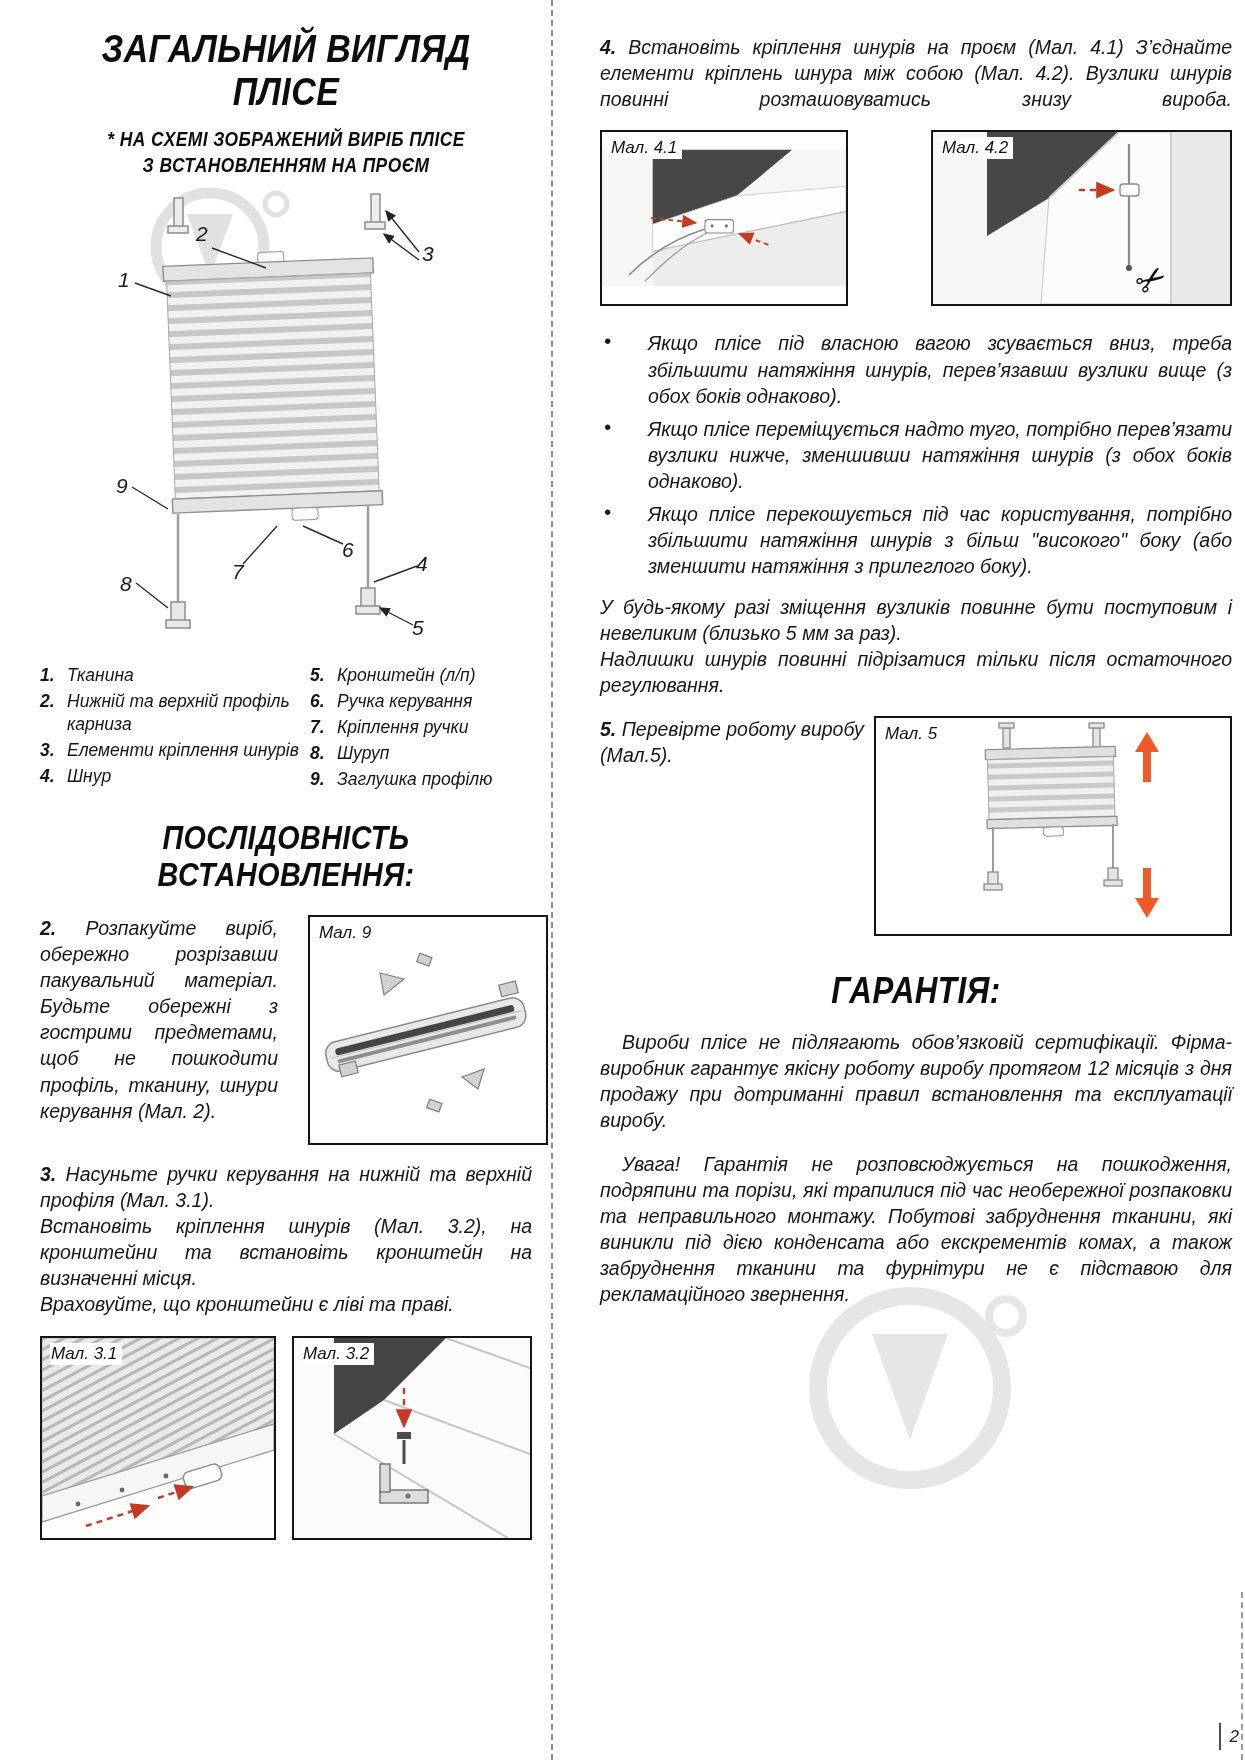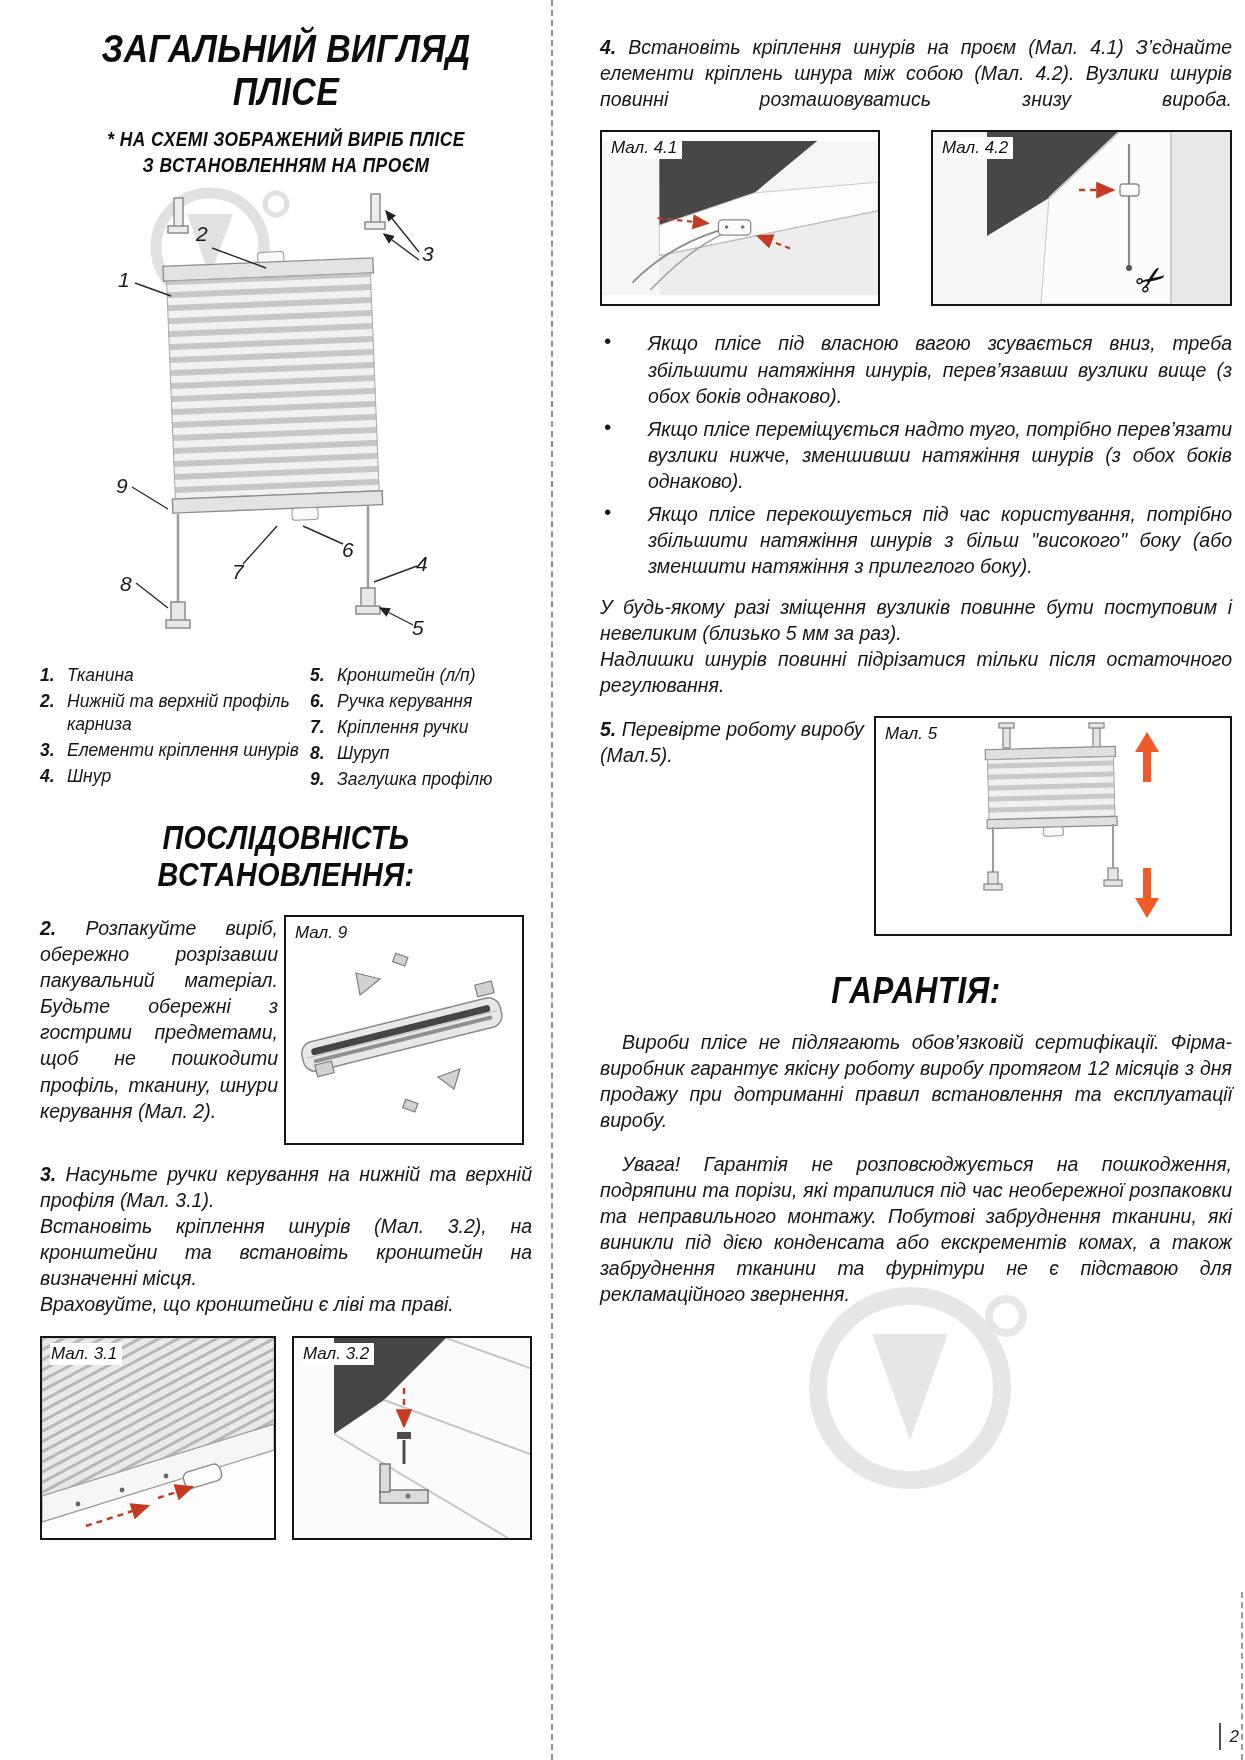--- a/index.html
+++ b/index.html
@@ -31,30 +31,30 @@
   
   .legend { display:grid; grid-template-columns:262px 1fr; column-gap:8px; margin-top:10px; }
   .legend-item { display:flex; font-size:17.5px; line-height:1.32; margin-bottom:3px; }
   .legend-item .ln { font-weight:700; width:27px; flex:none; }
 
   
   .fig { position:relative; background:#fff; border:2px solid #141414; overflow:hidden; flex:none; }
   .fig svg { position:absolute; left:0; top:0; width:100%; height:100%; }
   .fig-label { position:absolute; top:5px; left:8px; font-size:17px; color:#111; background:#fff; padding:1px 5px 1px 1px; z-index:2; }
 
-  .step2-row { display:flex; gap:6px; margin-top:22px; }
+  .step2-row { display:flex; gap:30px; margin-top:22px; }
   .step2-text { width:238px; flex:none; }
   .fig-2 { width:240px; height:230px; }
 
   .step3-block { margin-top:16px; }
 
   .fig-row { display:flex; justify-content:space-between; margin-top:18px; }
   .fig-31 { width:236px; height:204px; }
   .fig-32 { width:240px; height:204px; }
-  .fig-41 { width:280px; height:176px; }
+  .fig-41 { width:248px; height:176px; }
   .fig-42 { width:301px; height:176px; }
 
   
   .bullets { margin-top:24px; }
   .bullet { display:flex; margin-bottom:7px; }
   .bullet .dot { width:48px; flex:none; font-size:20px; padding-left:4px; }
   .bullet .btext { flex:1; }
 
   .note-block { margin-top:14px; }
 

